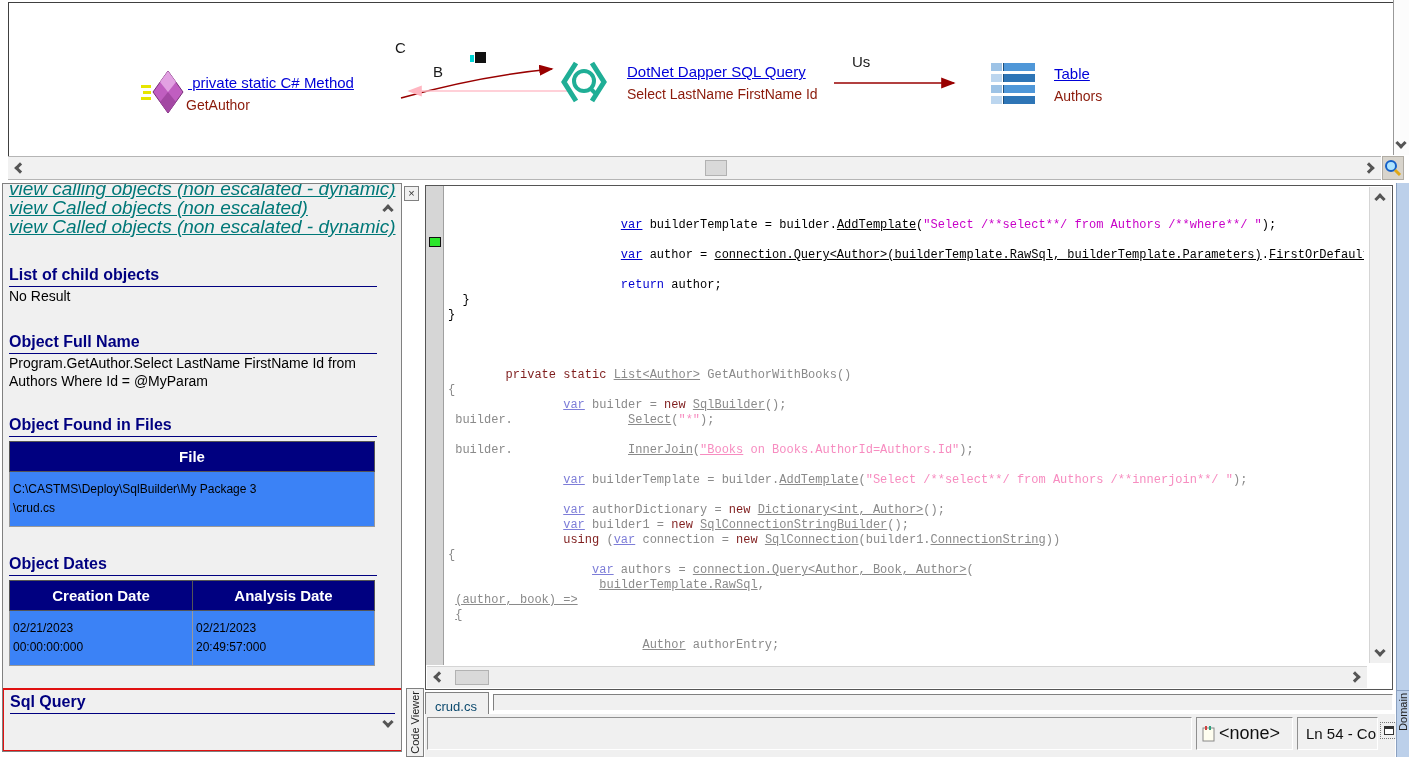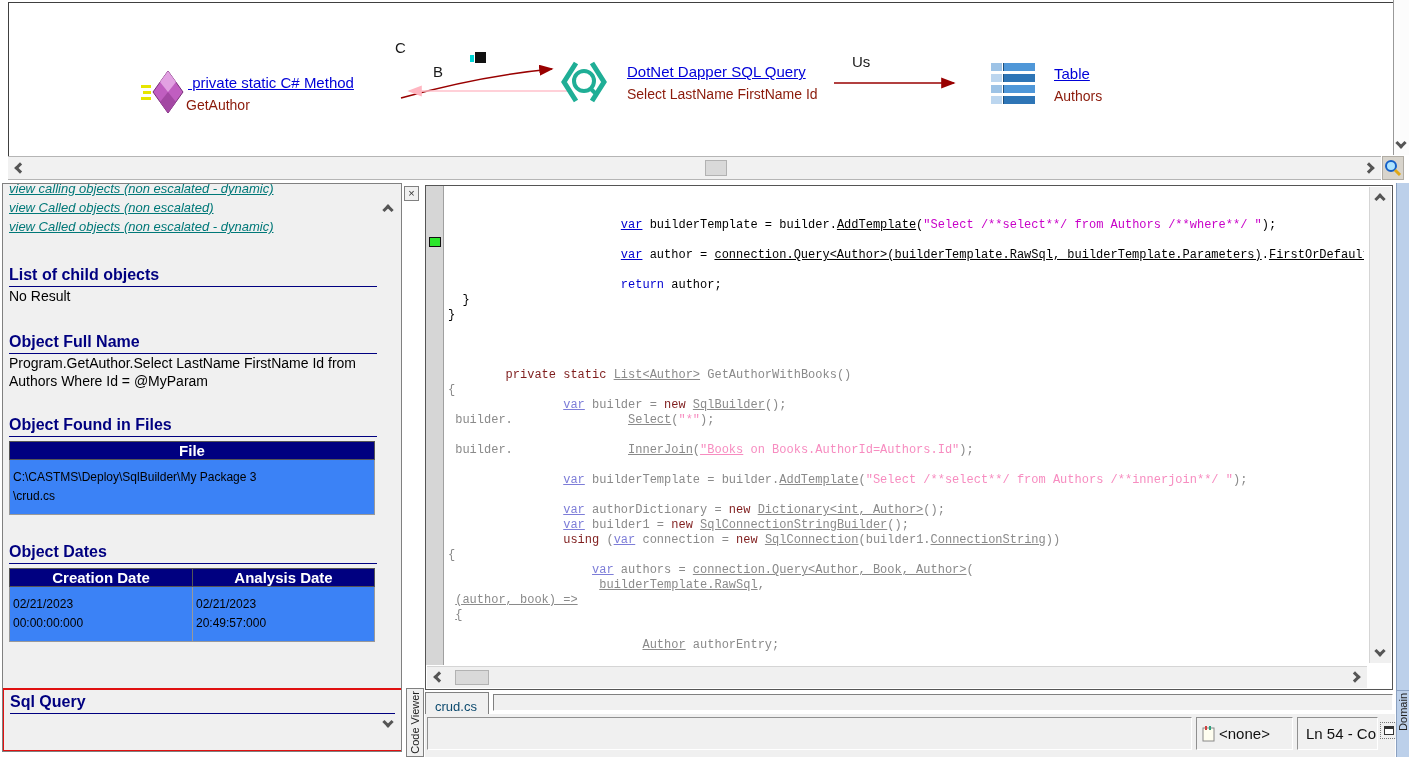--- a/index.html
+++ b/index.html
@@ -24,28 +24,28 @@
 
   .chev { display:inline-block; width:8px; height:8px; border:solid #555; border-width:0 3px 3px 0; }
   .chev.up { transform:rotate(-135deg); } .chev.down { transform:rotate(45deg); }
   .chev.left { transform:rotate(135deg); } .chev.right { transform:rotate(-45deg); }
   .thumb { background:#d9d9d9; border:1px solid #b2b2b2; }
 
   
   .left-panel { left:2px; top:183px; width:400px; height:569px; background:#f0f0f0;
                 border:1px solid #808080; overflow:hidden; }
   .lp-content { position:absolute; left:6px; top:0; right:24px; bottom:0; }
-  .lp-link { font-style:italic; font-size:13px; line-height:19px; color:#007878;
+  .lp-link { font-style:italic; font-size:19px; line-height:19px; color:#007878;
              text-decoration:underline; cursor:pointer; white-space:nowrap; }
   .lp-h { font-weight:bold; font-size:16px; line-height:17px; color:#000080;
           border-bottom:1px solid #000080; padding-bottom:3px; }
   .lp-body { font-size:14px; line-height:18px; color:#000; white-space:pre-line; }
   .lp-table { border-collapse:collapse; width:366px; border:1px solid #555; margin-top:4px; }
   .lp-table th { background:#000080; color:#fff; font-size:15px; font-weight:bold;
-                 text-align:center; padding:0; border:1px solid #555; }
+                 text-align:center; padding:6px; border:1px solid #555; }
   .lp-table td { background:#3b82f6; color:#000; font-size:12px; line-height:19px; padding:8px 3px;
                  border:1px solid #999; vertical-align:top; white-space:pre-line; word-break:break-all; }
   .sql-box { position:absolute; left:-1px; right:-2px; bottom:-1px; height:64px;
              border:2px solid #e01010; padding:3px 6px 0 6px; background:transparent; }
   .close-x { left:404px; top:186px; width:15px; height:15px; background:#f0f0f0; border:1px solid #808080;
              font-size:11px; line-height:12px; text-align:center; color:#333; cursor:pointer; }
 
   
   .code-panel { left:425px; top:185px; width:968px; height:505px; background:#fff; border:1px solid #555; }
   .gutter { position:absolute; left:0; top:0; bottom:24px; width:18px; background:#d6d6d6;
@@ -78,21 +78,21 @@
   
   .crud-tab { left:425px; top:692px; width:64px; height:22px; background:#f0f0f0;
               border:1px solid #808080; border-bottom:none; font-size:13px; padding:6px 0 0 9px;
               overflow:hidden; color:#0c4a6e; cursor:pointer; }
   .recessed-bar { left:493px; top:694px; width:900px; height:17px; background:#f0f0f0;
                   border:1px solid; border-color:#808080 #fff #fff #808080; }
   .status-strip { left:425px; top:714px; width:970px; height:43px; background:#f0f0f0; }
   .sunken { border:1px solid; border-color:#909090 #fff #fff #909090; background:#f0f0f0; }
   .status-msg { left:427px; top:717px; width:765px; height:33px; }
   .status-none { left:1196px; top:717px; width:97px; height:33px; display:flex; align-items:center;
-                 gap:4px; padding-left:5px; font-size:15px; color:#111; }
+                 gap:4px; padding-left:5px; font-size:18px; color:#111; }
   .status-pos { left:1297px; top:717px; width:81px; height:33px; font-size:15px; color:#111;
                 padding:7px 0 0 8px; overflow:hidden; white-space:nowrap; }
   .mini-btn { left:1380px; top:722px; width:17px; height:17px; background:#f0f0f0;
               border:1px dotted #777; display:flex; align-items:center; justify-content:center; }
   .mini-btn .win { width:10px; height:9px; border:1px solid #333; border-top:3px solid #333; background:#fff; }
 </style>
 </head>
 <body>
 
 <div class="screen">

